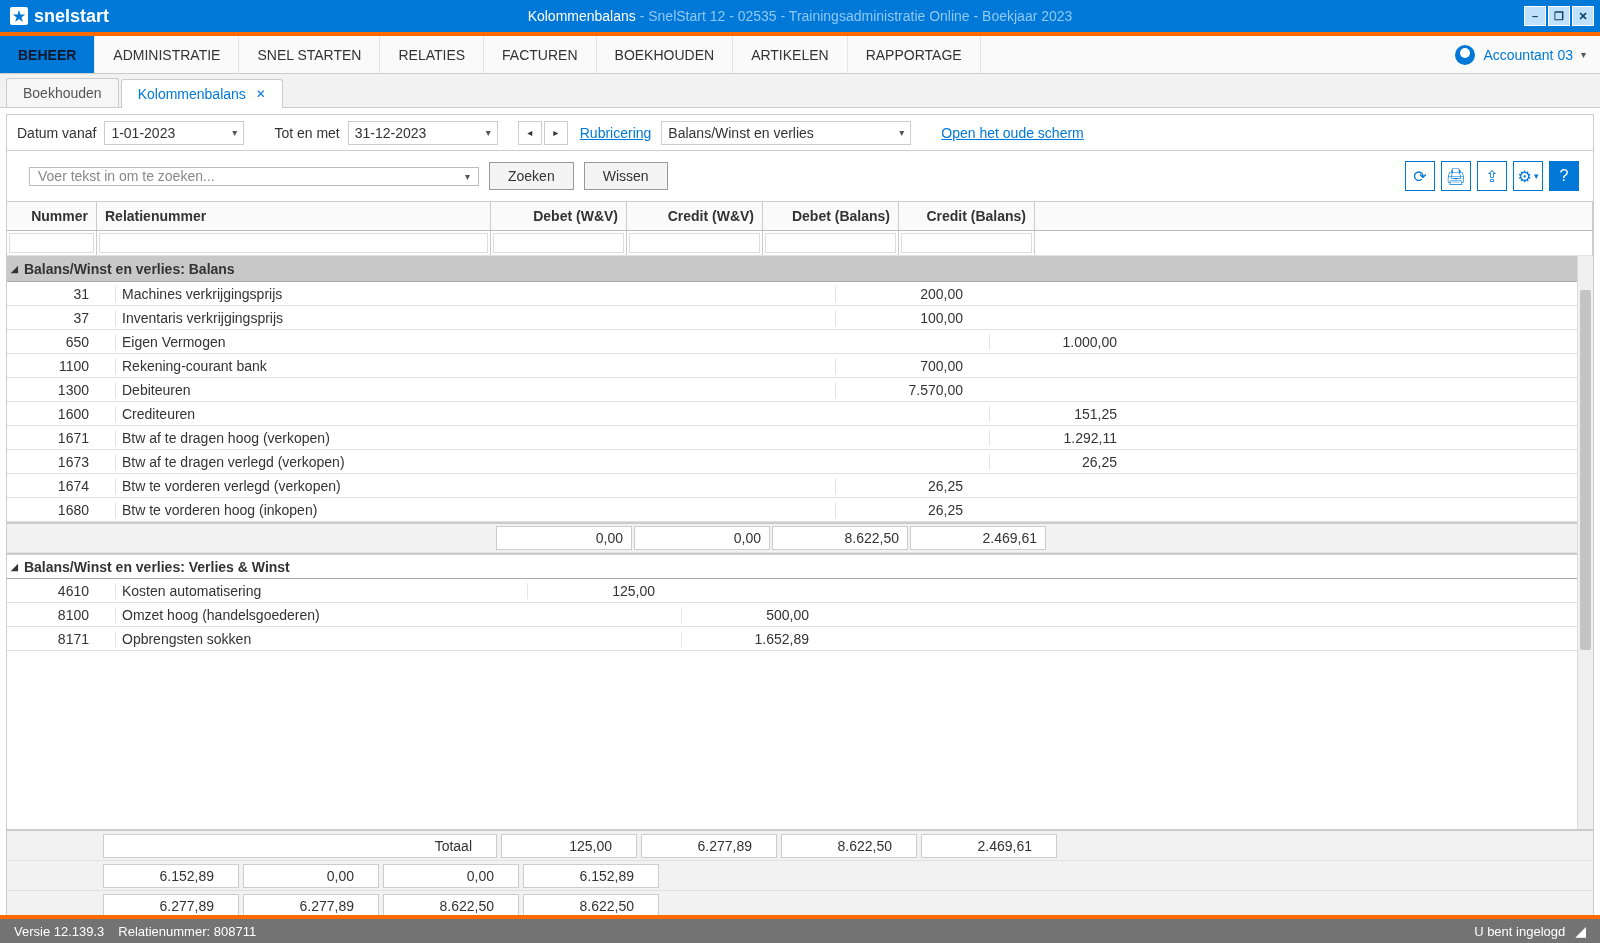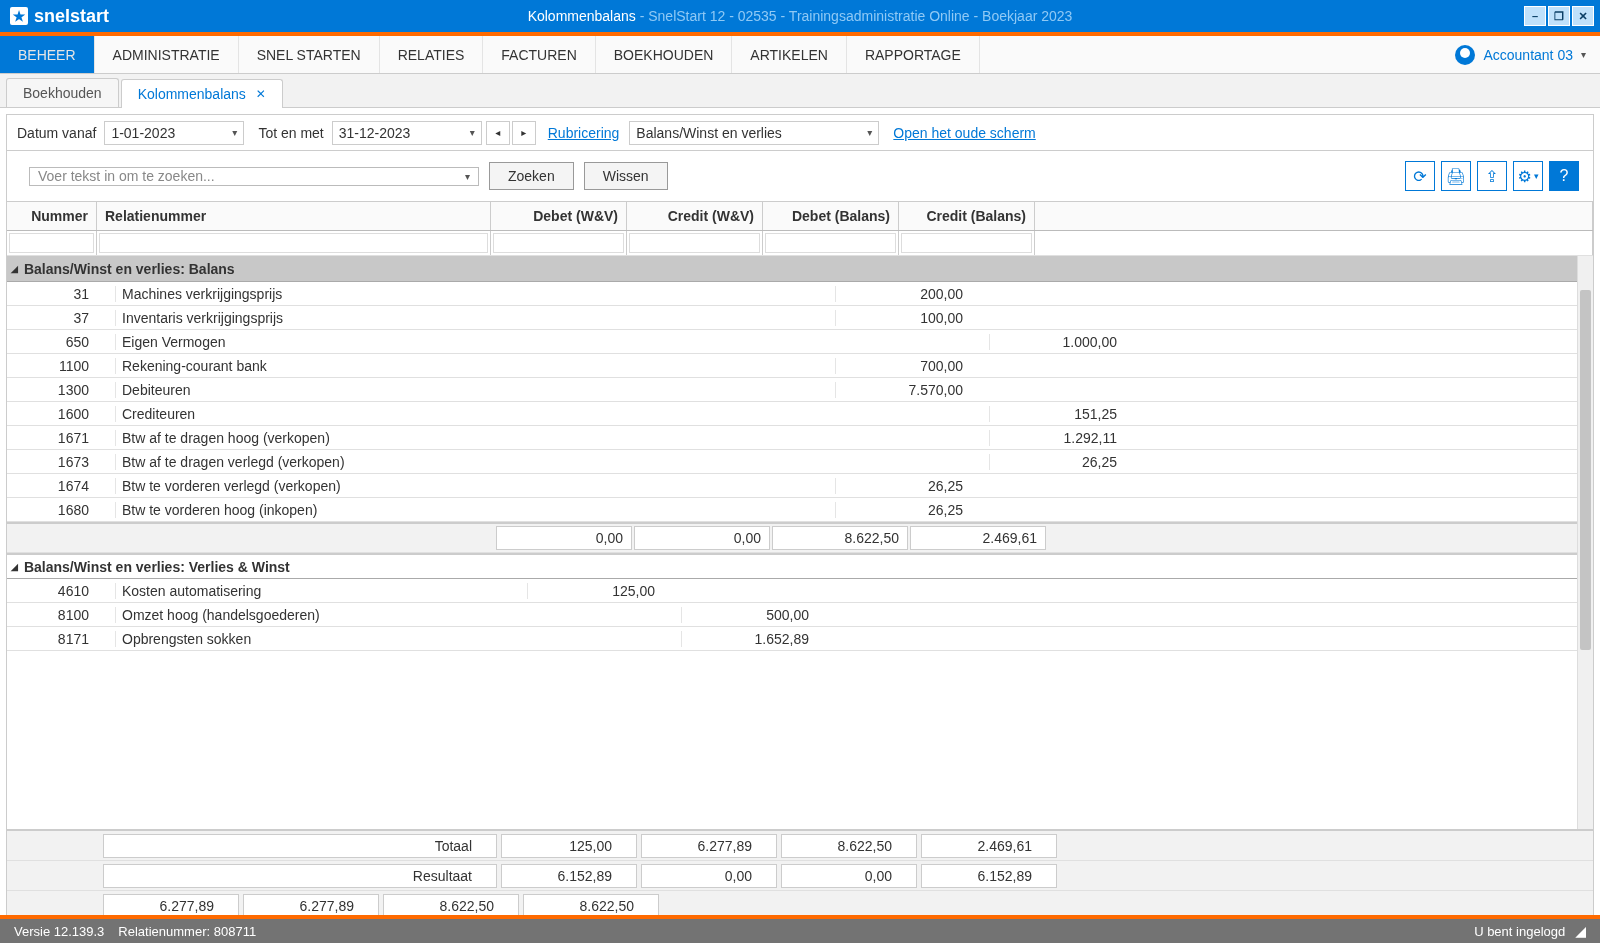--- a/index.html
+++ b/index.html
@@ -56,21 +56,21 @@
     padding:0 14px 0 0;
   }
   .mainnav .navitem {
     padding:0 18px; height:100%;
     display:flex; align-items:center;
     color:#333; font-size:14px;
     border-right:1px solid #e4e4e4;
     cursor:pointer;
   }
   .mainnav .navitem.active {
-    background:#0078d7; color:#e5e5e5; font-weight:400;
+    background:#0078d7; color:#0f172a; font-weight:700;
   }
   .user-box {
     margin-left:auto; display:flex; align-items:center; gap:8px;
     color:#0078d7;
   }
   .user-box .avatar {
     width:20px; height:20px; border-radius:50%; background:#0078d7;
     position:relative;
   }
   .user-box .avatar::after{
@@ -115,21 +115,21 @@
   .filterbar {
     display:flex; align-items:center;
     border-bottom:1px solid #ccc;
     height:36px;
     font-size:14px;
   }
   .filterbar .lbl { padding:0 8px 0 10px; color:#333;}
   .filterbar .combo {
     border:1px solid #ccc; background:#fff;
     height:24px; display:flex; align-items:center; justify-content:space-between;
-    padding:0 6px; margin-right:4px; min-width:140px;
+    padding:0 6px; margin-right:20px; min-width:140px;
     color:#333;
   }
   .filterbar .combo .arrow{ font-size:10px; color:#555;}
   .navarrow {
     width:24px;height:24px;border:1px solid #ccc;background:#fff;
     display:flex;align-items:center;justify-content:center;margin-right:2px;
     font-size:10px; cursor:pointer;
   }
   .linklike { color:#0078d7; text-decoration:underline; cursor:pointer; padding:0 10px;}
 
@@ -528,21 +528,20 @@
         <div class="cell c-num"></div>
         <div class="cell c-desc">Totaal</div>
         <div class="cell c-dwv">125,00</div>
         <div class="cell c-cwv">6.277,89</div>
         <div class="cell c-db">8.622,50</div>
         <div class="cell c-cb">2.469,61</div>
         <div class="cell c-rest" style="border:none;background:transparent"></div>
       </div>
       <div class="totalrow">
         <div class="cell c-num"></div>
-        <div class="cell c-desc">Resultaat</div>
         <div class="cell c-dwv">6.152,89</div>
         <div class="cell c-cwv">0,00</div>
         <div class="cell c-db">0,00</div>
         <div class="cell c-cb">6.152,89</div>
         <div class="cell c-rest" style="border:none;background:transparent"></div>
       </div>
       <div class="totalrow">
         <div class="cell c-num"></div>
         <div class="cell c-dwv">6.277,89</div>
         <div class="cell c-cwv">6.277,89</div>

